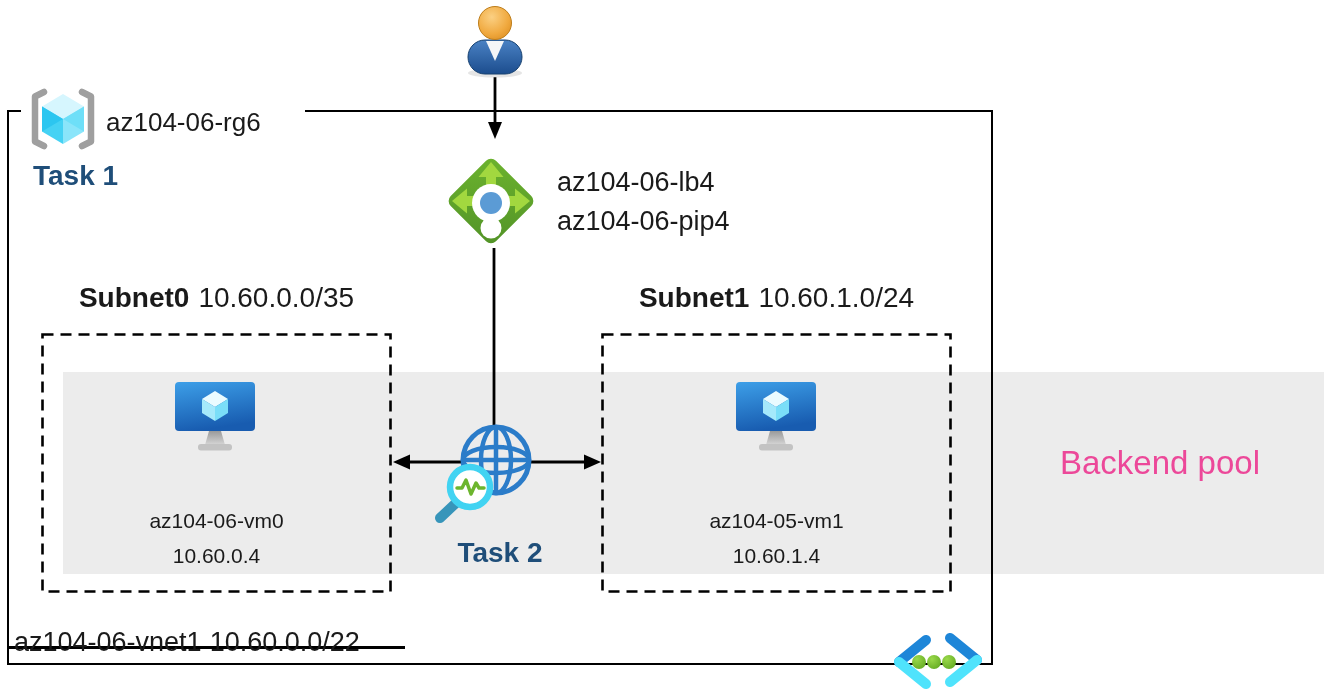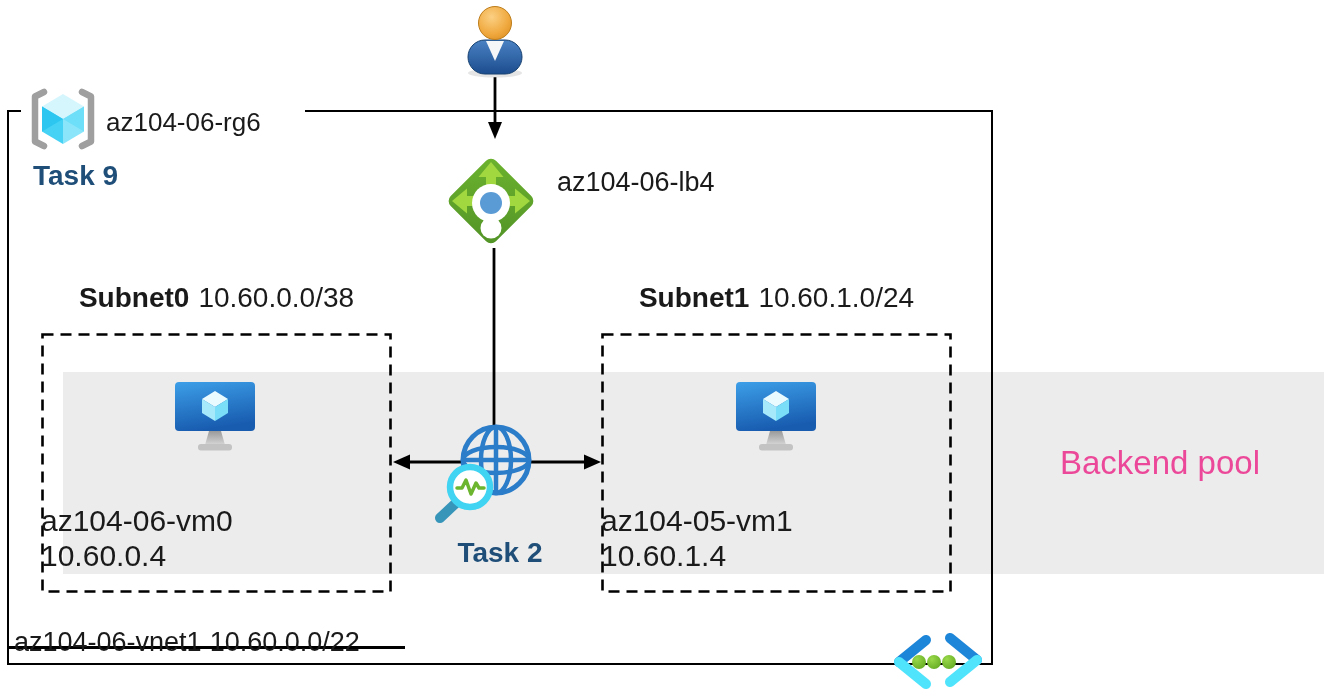--- a/index.html
+++ b/index.html
@@ -13,21 +13,21 @@
   .border-gap{left:21px;top:107px;width:284px;height:9px;background:#ffffff;}
   .lines{left:0;top:0;width:1324px;height:699px;pointer-events:none;}
   .rg-label{left:106px;top:107px;font-size:26px;white-space:nowrap;}
   .task{font-size:28px;font-weight:700;color:#1f4e79;white-space:nowrap;}
   .task1{left:33px;top:160px;}
   .task2{left:420px;top:537px;width:160px;text-align:center;}
   .lb-labels{left:557px;top:163px;font-size:27px;line-height:39px;white-space:nowrap;}
   .subnet-label{top:282px;width:351px;text-align:center;font-size:28px;white-space:nowrap;}
   .subnet-label .sn{font-weight:700;margin-right:9px;}
   .sub0{left:41px;} .sub1{left:601px;}
-  .vm-labels{top:503px;width:351px;text-align:left;font-size:30px;line-height:35px;}
+  .vm-labels{top:503px;width:351px;text-align:center;font-size:21px;line-height:35px;}
   .backend{left:1010px;top:444px;width:300px;text-align:center;font-size:33px;color:#ec4899;white-space:nowrap;}
   .vnet-label{left:14px;top:627px;font-size:27px;white-space:nowrap;}
   .vnet-label .cidr{margin-left:8px;margin-top:34px;}
   .strike{left:7px;top:646px;width:398px;height:2.5px;background:#000;}
 </style>
 </head>
 <body>
 
 <div class="canvas">
 
@@ -86,28 +86,29 @@
     <path d="M20,4 L11,8.5 L11,53.5 L20,58" fill="none" stroke="#9f9f9f" stroke-width="6.5" stroke-linecap="round" stroke-linejoin="round"></path>
     <path d="M58,4 L67,8.5 L67,53.5 L58,58" fill="none" stroke="#9f9f9f" stroke-width="6.5" stroke-linecap="round" stroke-linejoin="round"></path>
     <polygon points="18,18.5 39,6 60,18.5 39,31" fill="#d6f6fe"></polygon>
     <polygon points="18,18.5 39,31 39,56 18,43.5" fill="#45d2f4"></polygon>
     <polygon points="60,18.5 39,31 39,56 60,43.5" fill="#8ae5fa"></polygon>
     <polygon points="18,18.5 39,31 18,43.5" fill="#2cc6f0"></polygon>
     <polygon points="60,18.5 39,31 60,43.5" fill="#6edff8"></polygon>
   </svg>
 
   <div class="abs rg-label">az104-06-rg6</div>
-  <div class="abs task task1">Task 9</div>
+  <div class="abs task task1">Task 1</div>
 
   <div class="abs lb-labels">
     <div>az104-06-lb4</div>
+    <div>az104-06-pip4</div>
   </div>
 
   <div class="abs subnet-label sub0">
-    <span class="sn">Subnet0</span><span>10.60.0.0/38</span>
+    <span class="sn">Subnet0</span><span>10.60.0.0/35</span>
   </div>
   <div class="abs subnet-label sub1">
     <span class="sn">Subnet1</span><span>10.60.1.0/24</span>
   </div>
 
   <svg class="abs" style="left:174px;top:381px" width="84" height="74" viewBox="0 0 84 74">
     <defs>
       <linearGradient id="vms" x1="0" y1="0" x2="0.25" y2="1">
         <stop offset="0" stop-color="#3d9fe8"></stop>
           <stop offset="1" stop-color="#185cb0"></stop>

